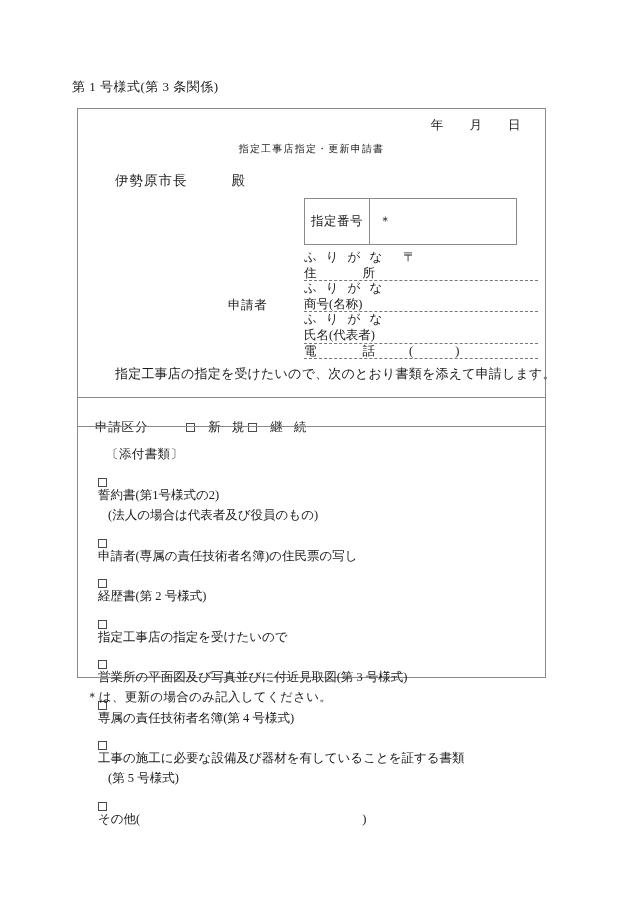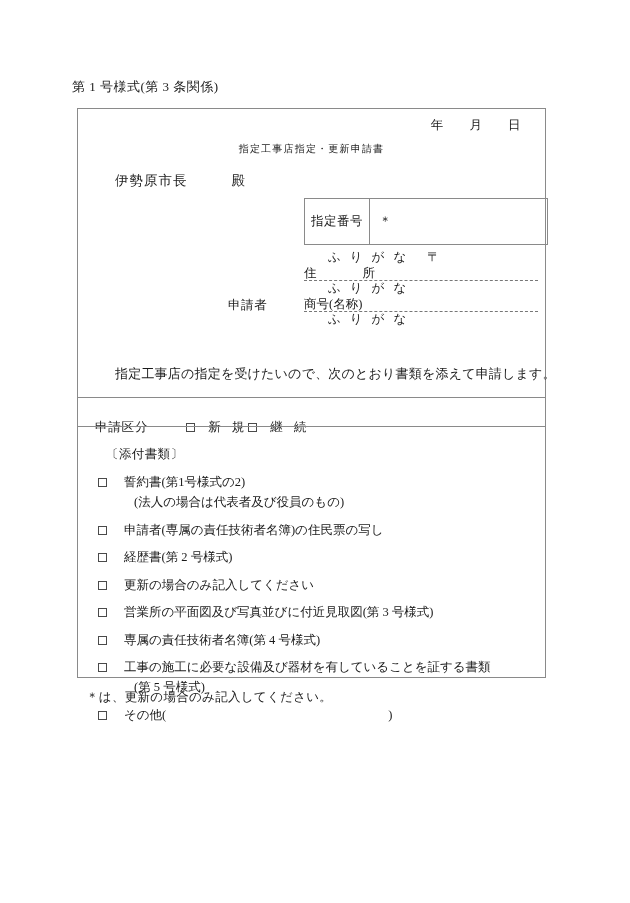--- a/index.html
+++ b/index.html
@@ -80,21 +80,21 @@
     letter-spacing: 1px;
     white-space: nowrap;
   }
   .addressee .honor { margin-left: 44px; }
 
   
   .desig-table {
     position: absolute;
     left: 226px;
     top: 89px;
-    width: 244px;
+    width: 213px;
     height: 47px;
     border: 1.2px solid #8a8a8a;
     box-sizing: border-box;
     display: flex;
   }
   .desig-label {
     width: 65px;
     border-right: 1.2px solid #8a8a8a;
     display: flex;
     align-items: center;
@@ -135,21 +135,20 @@
     width: 234px;
   }
   .app-row {
     position: relative;
     height: 15.6px;
     line-height: 15.6px;
     white-space: nowrap;
   }
   .app-row.furigana {
     letter-spacing: 0px;
-    margin-left: 24px;
   }
   .furi-text span { margin-right: 9px; }
   .app-row.ruled {
     border-bottom: 1px dashed #777;
     box-sizing: border-box;
   }
   .lbl-spaced {
     display: inline-block;
   }
   .lbl-spaced i {
@@ -241,20 +240,21 @@
   .attach-list {
     margin-top: 11px;
   }
   .attach-item {
     display: flex;
     align-items: flex-start;
     margin-left: 20px;
     margin-bottom: 10.5px;
     line-height: 17px;
     white-space: nowrap;
+    flex-direction: column;
   }
   .attach-item .cbox {
     margin-top: 4px;
     margin-right: 17px;
     flex: 0 0 auto;
   }
   .attach-text .sub {
     display: block;
     margin-top: 3px;
     margin-left: 10px;
@@ -319,21 +319,27 @@
           </div>
 
           <div class="app-row ruled">
             <span class="lbl-spaced">商号(名称)</span>
           </div>
 
           <div class="app-row furigana">
             <span class="furi-text"><span>ふ</span><span>り</span><span>が</span><span>な</span></span>
           </div>
 
-
+          <div class="app-row ruled">
+            <span class="lbl-spaced">氏名(代表者)</span>
+          </div>
+
+          <div class="app-row ruled">
+            <span class="lbl-spaced"><i>電</i><i style="width:46px"></i><i>話</i></span><span class="tel-gap"></span><span>(</span><span class="paren-gap"></span><span>)</span>
+          </div>
 
         </div>
       </div>
 
       <div class="statement">指定工事店の指定を受けたいので、次のとおり書類を添えて申請します。</div>
     </div>
 
     <div class="rule rule-1"></div>
 
     <div class="category-row">
@@ -372,21 +378,21 @@
         <div class="attach-item">
           <span class="cbox"></span>
           <span class="attach-text">
             <span>経歴書(第 2 号様式)</span>
           </span>
         </div>
 
         <div class="attach-item">
           <span class="cbox"></span>
           <span class="attach-text">
-            <span>更新の場合のみ記入してください</span>
+            <span>指定工事店の指定を受けたいので</span>
           </span>
         </div>
 
         <div class="attach-item">
           <span class="cbox"></span>
           <span class="attach-text">
             <span>営業所の平面図及び写真並びに付近見取図(第 3 号様式)</span>
           </span>
         </div>
 

